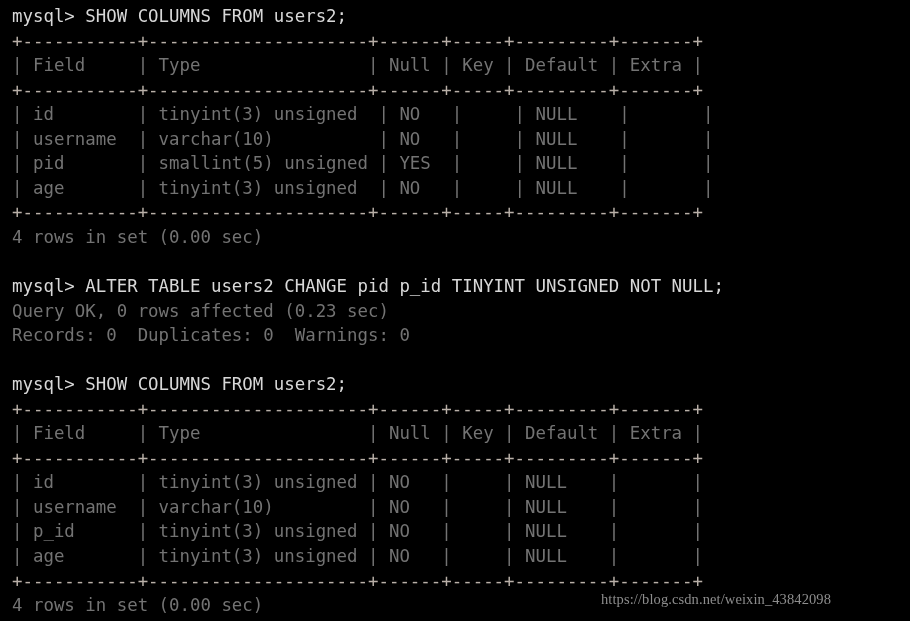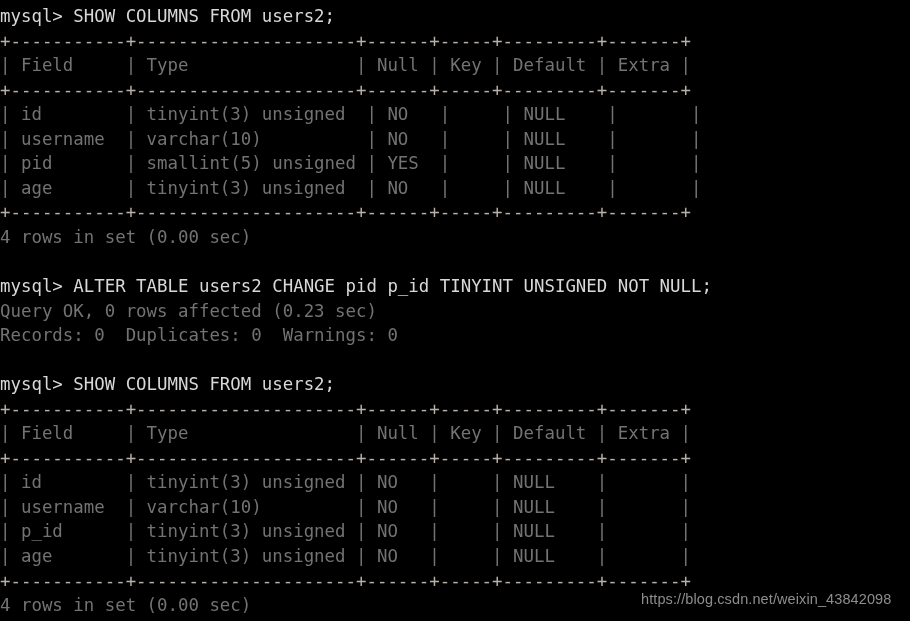--- a/index.html
+++ b/index.html
@@ -19,21 +19,21 @@
     left: 0;
     top: 0;
     width: 910px;
     height: 621px;
     background: #000000;
     color: #cfcfcf;
     font-family: "DejaVu Sans Mono", "Liberation Mono", monospace;
     font-size: 17.4px;
     line-height: 24.55px;
     letter-spacing: 0px;
-    padding: 4px 0 0 0;
+    padding: 4px 0 0 12px;
     box-sizing: border-box;
     white-space: pre;
     -webkit-font-smoothing: none;
   }
   .line {
     white-space: pre;
     height: 24.55px;
     display: block;
     color: #737373;
   }
@@ -41,23 +41,23 @@
     color: #b9b0a8;
   }
   .line.prompt {
     color: #d8d8d8;
   }
   .line.blank {
     color: transparent;
   }
   #watermark {
     position: absolute;
-    left: 641px;
+    left: 601px;
     top: 590px;
-    font-family: Liberation Sans, sans-serif;
+    font-family: Liberation Serif, serif;
     font-size: 14.5px;
     line-height: 18px;
     color: #8d8d8d;
     letter-spacing: 0.1px;
     white-space: pre;
   }
 </style>
 </head>
 <body>
 

